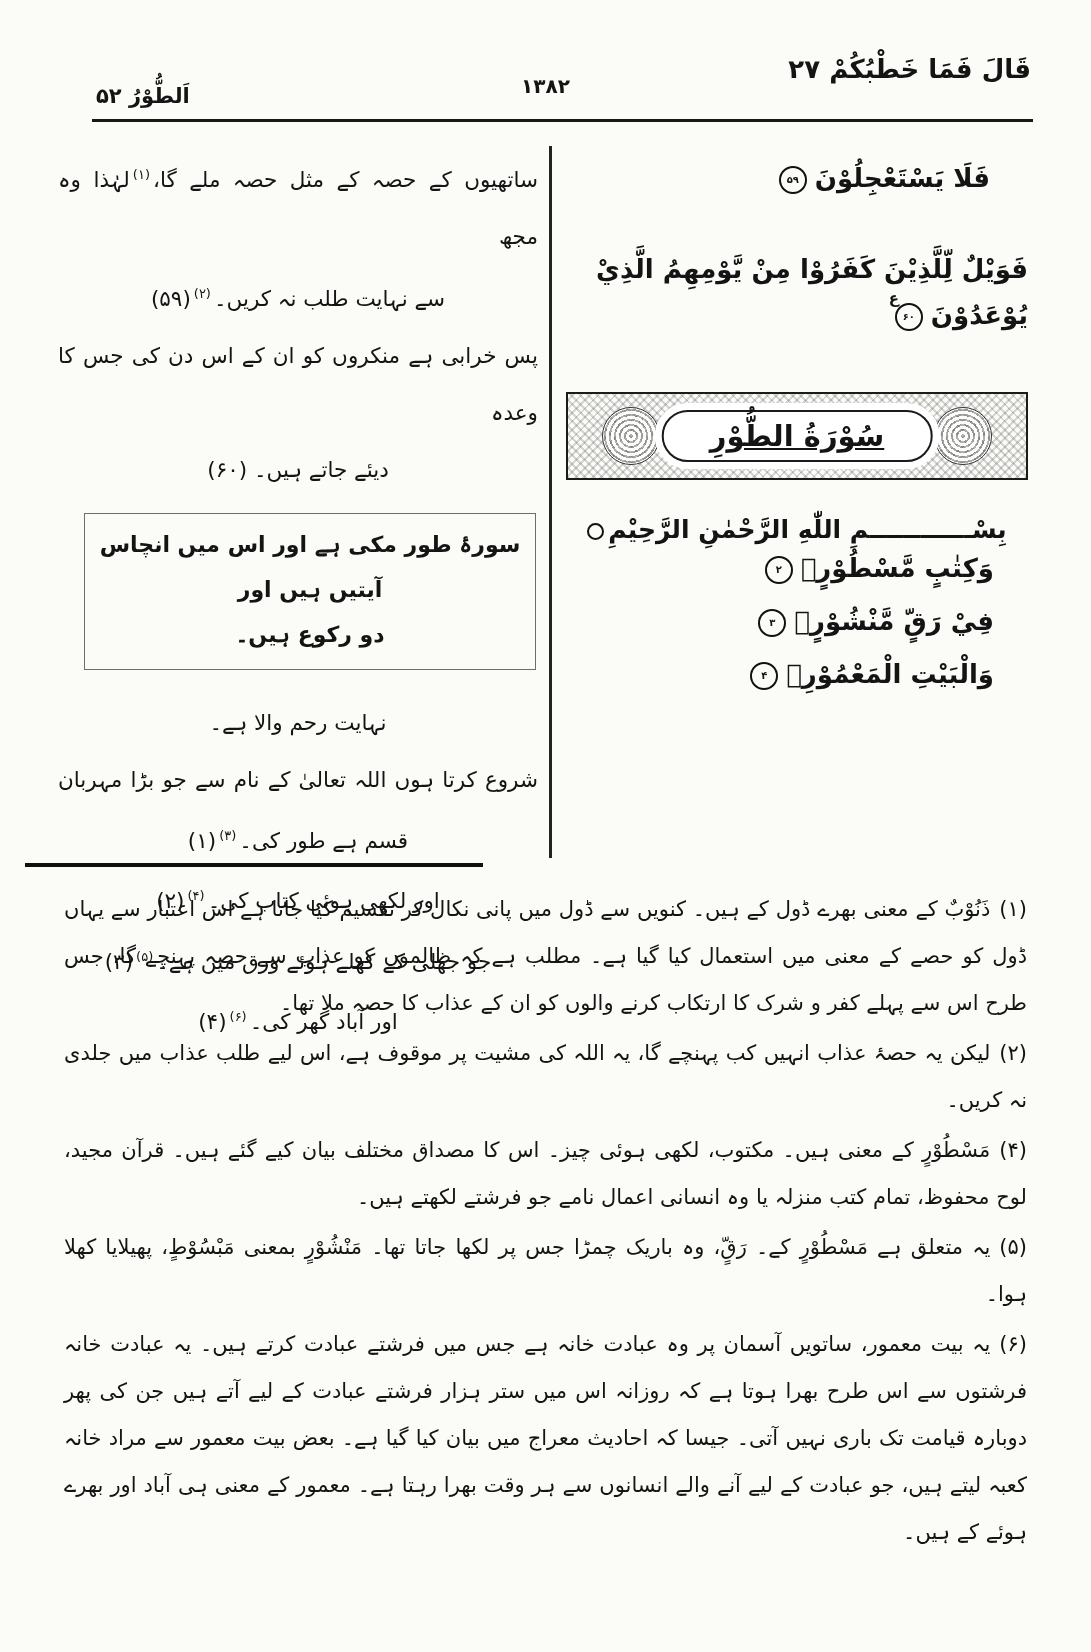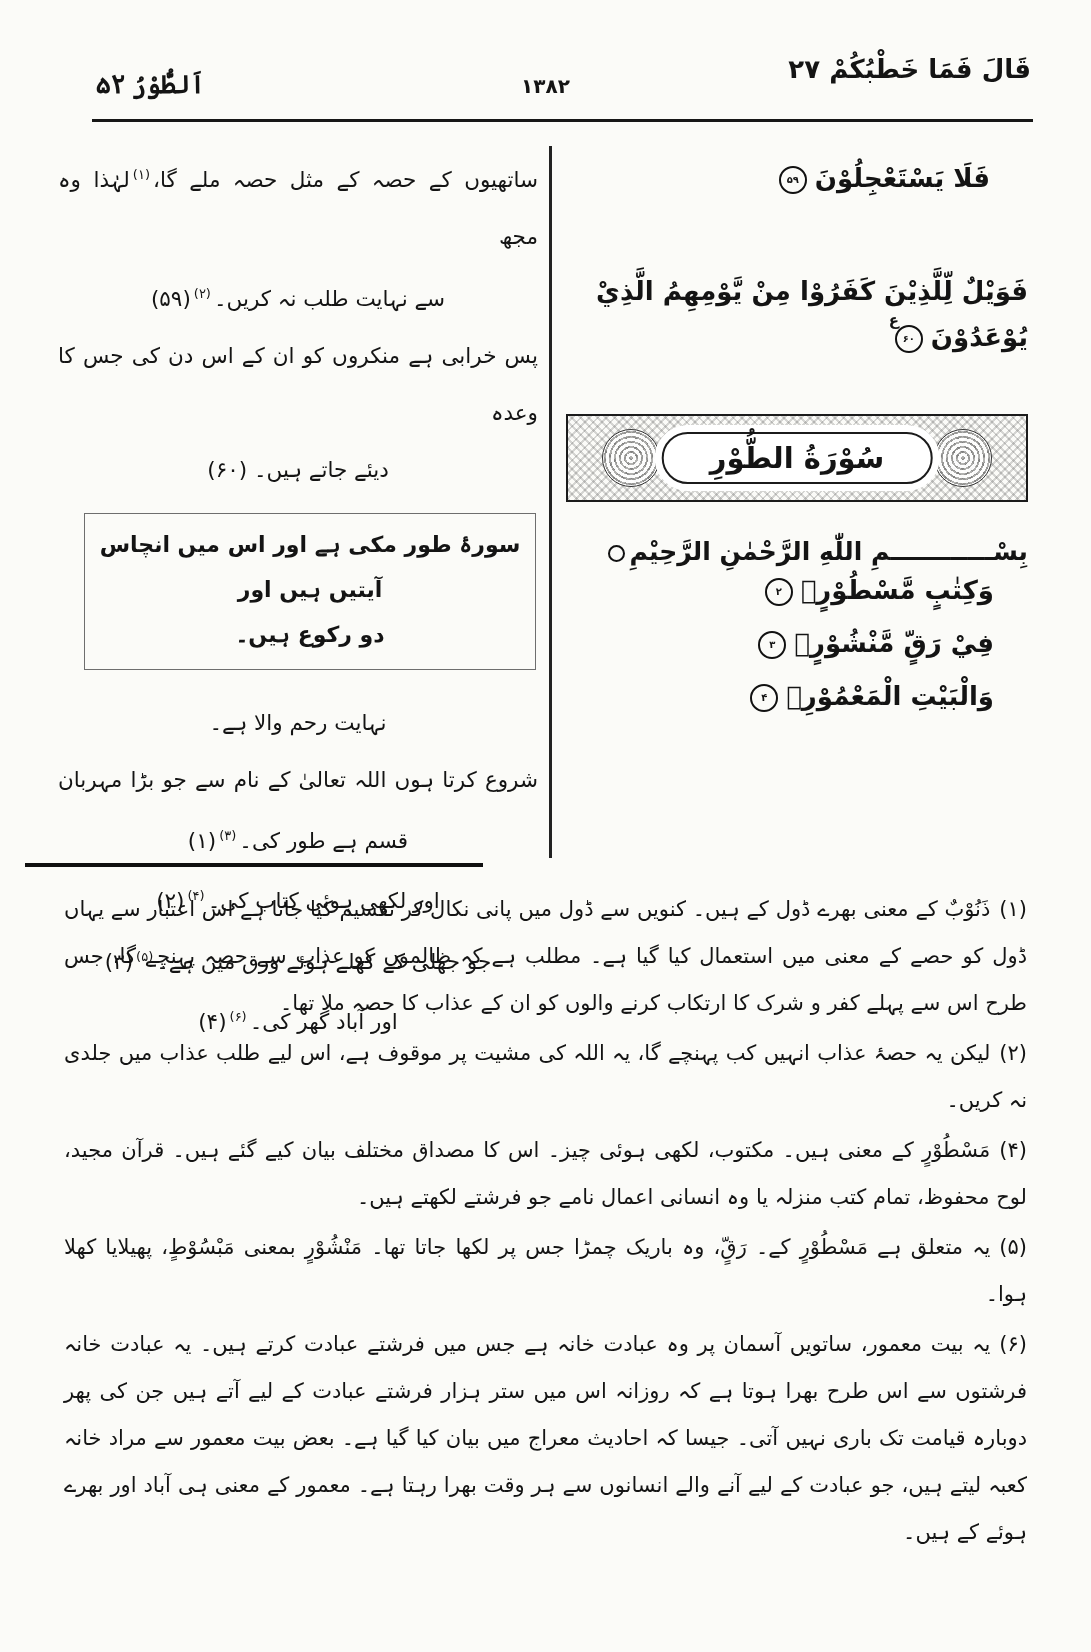--- a/index.html
+++ b/index.html
@@ -6,33 +6,33 @@
   body {
     width:1091px; height:1652px;
     background:#fbfbf8;
     color:#141414;
     font-family:"DejaVu Sans", sans-serif;
     position:relative;
     overflow:hidden;
     direction:rtl;
   }
   
-  .header-left  { position:absolute; top:70px; left:96px;  font-size:25px; font-weight:bold; direction:rtl;font-family:Liberation Serif, serif; }
+  .header-left  { position:absolute; top:84px; left:96px;  font-size:21px; font-weight:bold; direction:rtl; }
   .header-center{ position:absolute; top:74px; left:0; width:1091px; text-align:center; font-size:20px; font-weight:bold; }
   .header-right { position:absolute; top:54px; right:60px; font-size:26px; font-weight:bold; direction:rtl; }
   .header-rule  { position:absolute; top:119px; left:92px; right:58px; height:3px; background:#171717; }
 
   
   .col-divider { position:absolute; left:549px; top:146px; width:3px; height:712px; background:#222; }
 
   
   .arabic-col { position:absolute; left:566px; top:146px; width:462px; direction:rtl; }
   .a-line { font-weight:bold; font-size:26px; line-height:40px; }
   .a59 { text-align:left; padding-left:38px; margin-top:12px; text-align:right; padding-right:38px; }
-  .a60 { margin-top:70px; text-align:right; line-height:46px; }
+  .a60 { margin-top:48px; text-align:right; line-height:46px; }
   .anum {
     display:inline-block; width:28px; height:28px; box-sizing:border-box;
     border:2px solid #111; border-radius:50%;
     font-size:10px; font-weight:bold; line-height:24px; text-align:center;
     vertical-align:middle; margin:0 8px;
   }
   .vend { position:relative; display:inline-block; }
   .ruku-ayn { position:absolute; top:-17px; left:2px; font-size:15px; font-weight:bold; }
 
   .surah-box {
@@ -47,23 +47,23 @@
     transform:translateY(-50%);
     background:repeating-radial-gradient(circle, rgba(10,10,10,.30) 0 2px, rgba(255,255,255,.9) 2px 5px);
     border:1px solid #333;
   }
   .medallion.m-right { right:34px; }
   .medallion.m-left  { left:34px;  }
   .cartouche {
     position:absolute; left:50%; top:50%; transform:translate(-50%,-50%);
     background:#fff; border:2px solid #1b1b1b; border-radius:44px;
     box-shadow:0 0 0 7px #fff;
-    padding:7px 46px; font-size:29px; font-weight:bold; white-space:nowrap;
+    padding:7px 46px; font-size:29px; font-weight:bold; white-space:nowrap;text-decoration:underline;
   }
-  .bismillah { margin-top:30px; font-size:25px; font-weight:bold; white-space:nowrap; line-height:40px; }
+  .bismillah { margin-top:30px; font-size:25px; font-weight:bold; text-align:center; white-space:nowrap; line-height:40px; }
   .end-ring {
     display:inline-block; width:13px; height:13px; border:2px solid #111; border-radius:50%;
     vertical-align:middle; margin-right:4px;
   }
   .averse { font-weight:bold; font-size:26px; line-height:37px; text-align:right; padding-right:34px; margin-bottom:16px; }
   .averse.first { margin-top:50px; }
 
   
   .urdu-col { position:absolute; left:58px; top:146px; width:480px; direction:rtl; }
   .u-line { font-size:21.5px; line-height:57px; }

